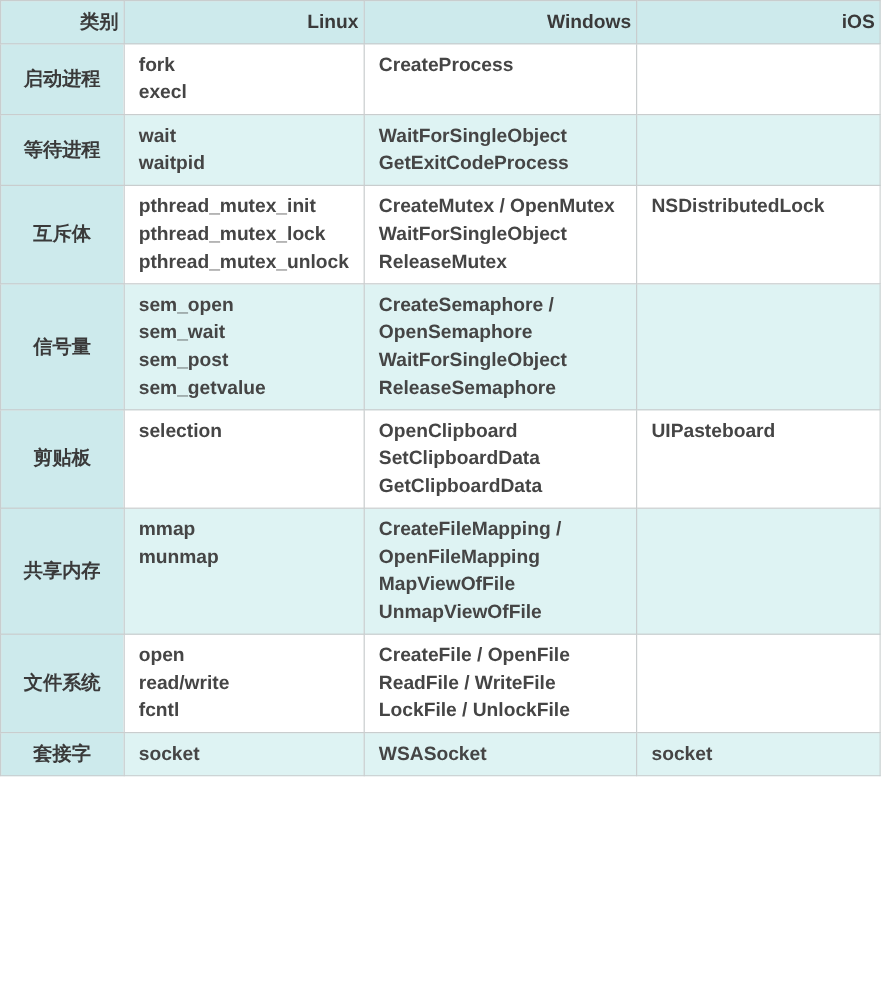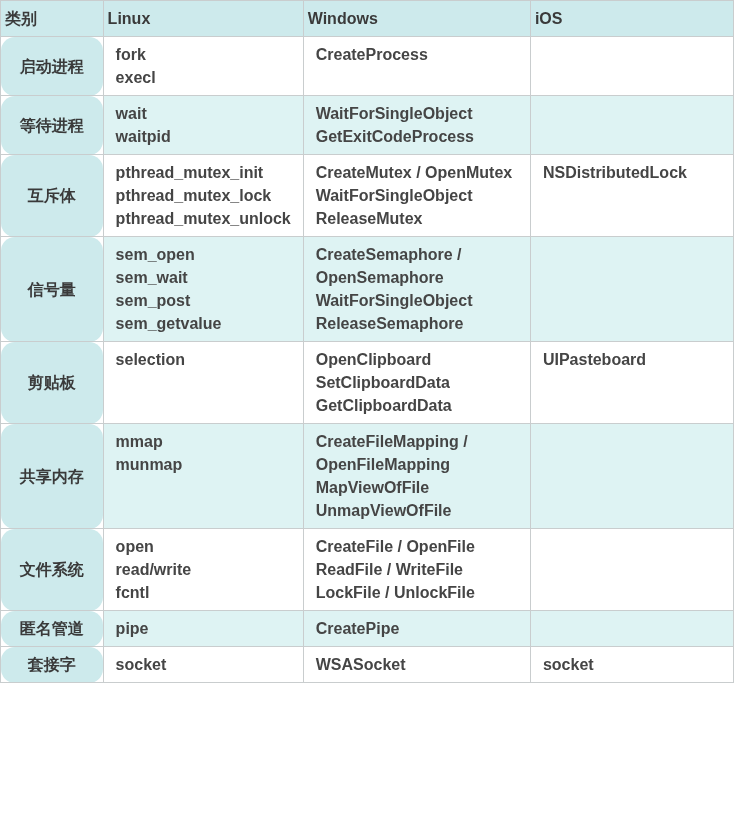--- a/index.html
+++ b/index.html
@@ -36,35 +36,34 @@
     font-size: 16px;
     line-height: 23px;
     font-weight: bold;
   }
 
   
   table.ipc thead th {
     background: var(--header-bg);
     color: var(--heading-text);
     font-weight: 700;
-    text-align: left;
+    text-align: right;
     vertical-align: middle;
     padding: 6px 4px;
     height: 35px;
   }
 
   
   table.ipc tbody th.category {
     background: var(--category-col-bg);
     color: var(--heading-text);
     font-weight: 700;
     text-align: center;
     vertical-align: middle;
     padding: 6px 6px;
-    border-radius: 14px;
   }
 
   
   table.ipc tbody td {
     background: var(--row-bg);
     color: var(--text);
     text-align: left;
     vertical-align: top;
     padding: 6px 12px;
     white-space: pre-line;
@@ -151,25 +150,19 @@
       <th class="category">文件系统</th>
       <td>open
 read/write
 fcntl</td>
       <td>CreateFile / OpenFile
 ReadFile / WriteFile
 LockFile / UnlockFile</td>
       <td></td>
     </tr>
     <tr>
-      <th class="category">匿名管道</th>
-      <td>pipe</td>
-      <td>CreatePipe</td>
-      <td></td>
-    </tr>
-    <tr>
       <th class="category">套接字</th>
       <td>socket</td>
       <td>WSASocket</td>
       <td>socket</td>
     </tr>
   </tbody>
 </table>
 
 </body></html>

